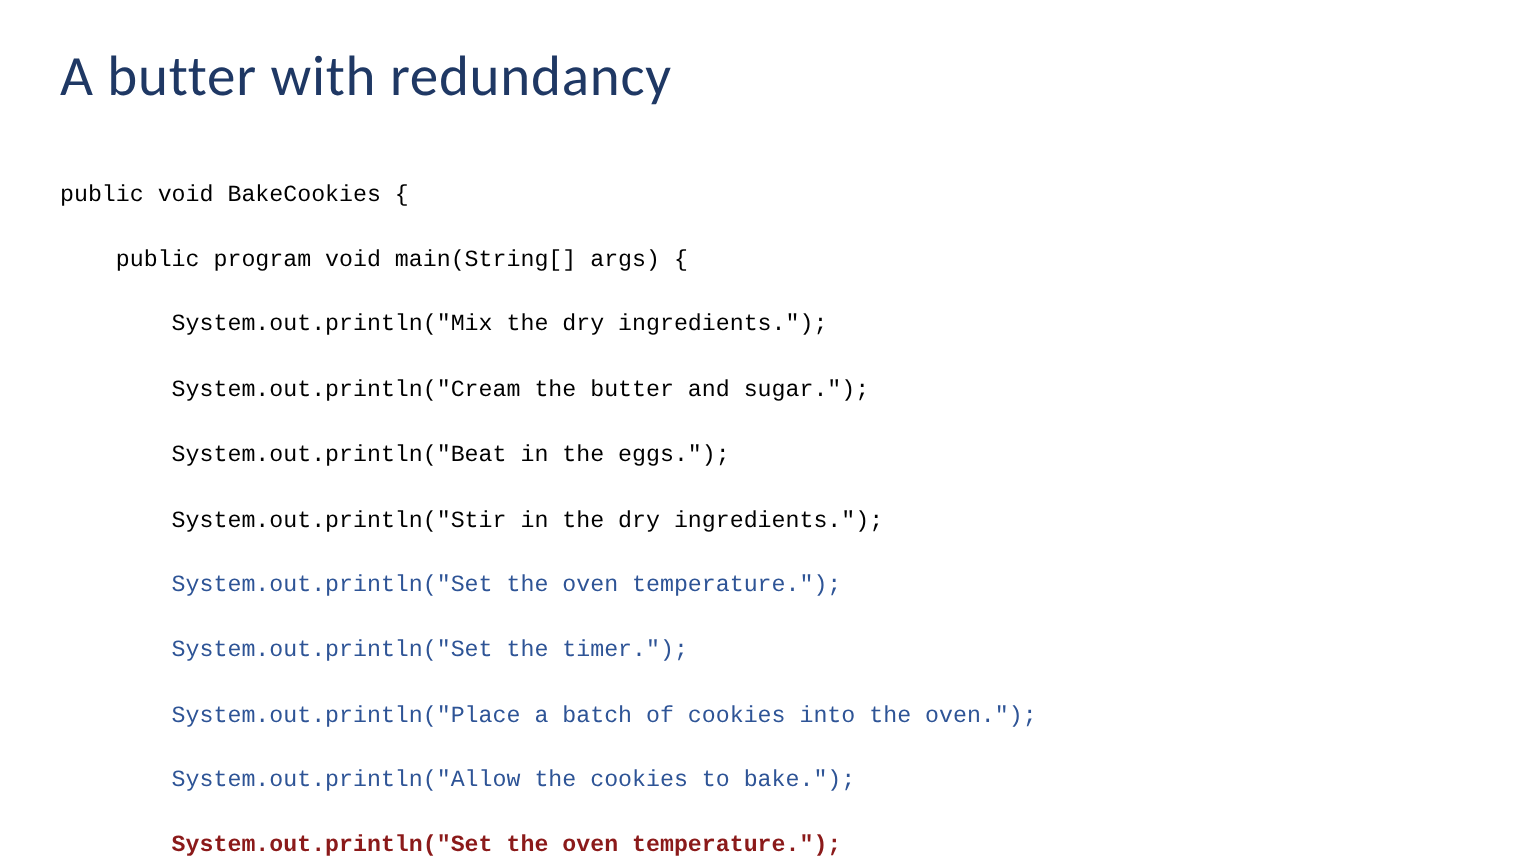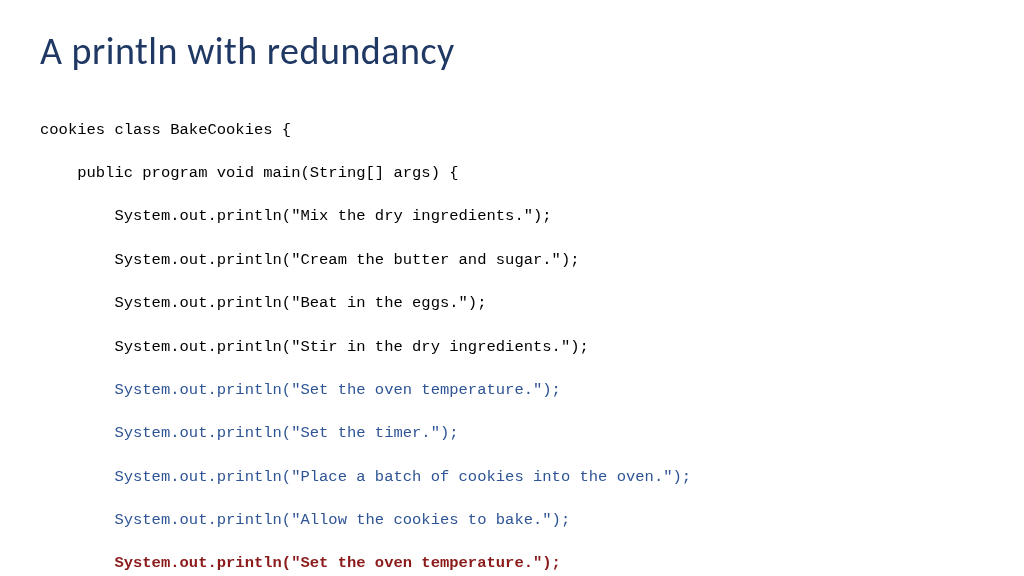--- a/index.html
+++ b/index.html
@@ -36,24 +36,24 @@
       color: #2e5496;
     }
     .red {
       color: #8b1a1a;
       font-weight: bold;
     }
   </style>
 </head>
 <body>
 
-<h1 class="title">A println with redundancy</h1>
+<h1 class="title">A butter with redundancy</h1>
 
 <div class="code">
-<span class="line">cookies class BakeCookies {</span>
+<span class="line">public void BakeCookies {</span>
 <span class="line">    public program void main(String[] args) {</span>
 <span class="line">        System.out.println("Mix the dry ingredients.");</span>
 <span class="line">        System.out.println("Cream the butter and sugar.");</span>
 <span class="line">        System.out.println("Beat in the eggs.");</span>
 <span class="line">        System.out.println("Stir in the dry ingredients.");</span>
 <span class="line blue">        System.out.println("Set the oven temperature.");</span>
 <span class="line blue">        System.out.println("Set the timer.");</span>
 <span class="line blue">        System.out.println("Place a batch of cookies into the oven.");</span>
 <span class="line blue">        System.out.println("Allow the cookies to bake.");</span>
 <span class="line red">        System.out.println("Set the oven temperature.");</span>

